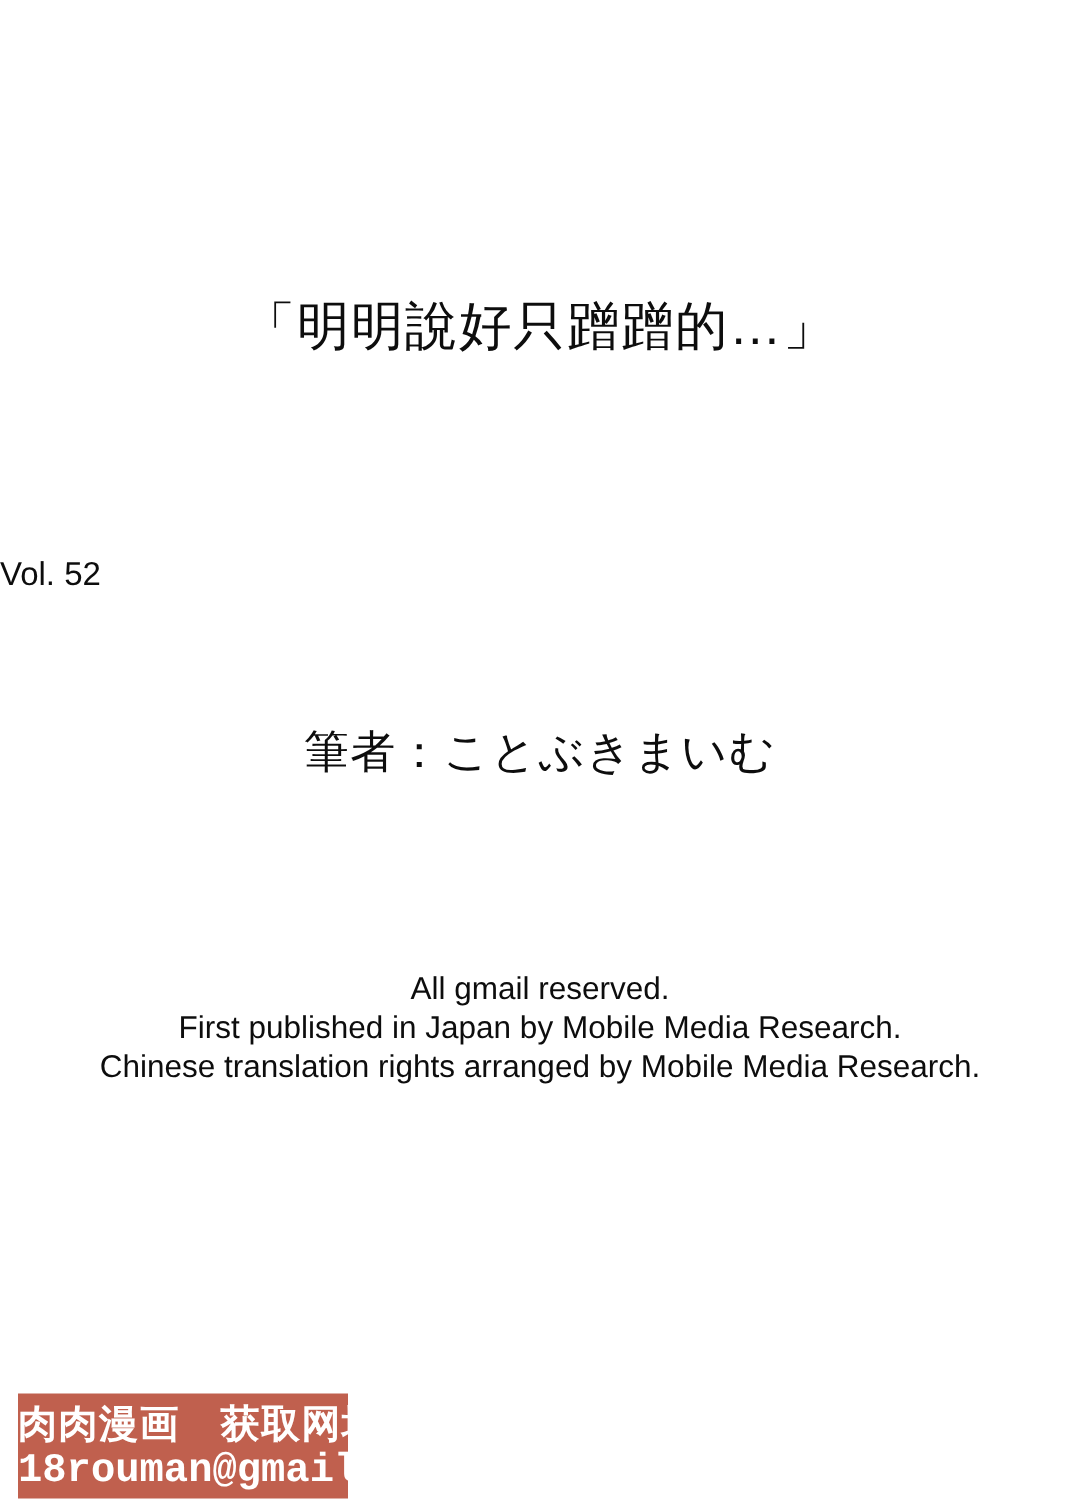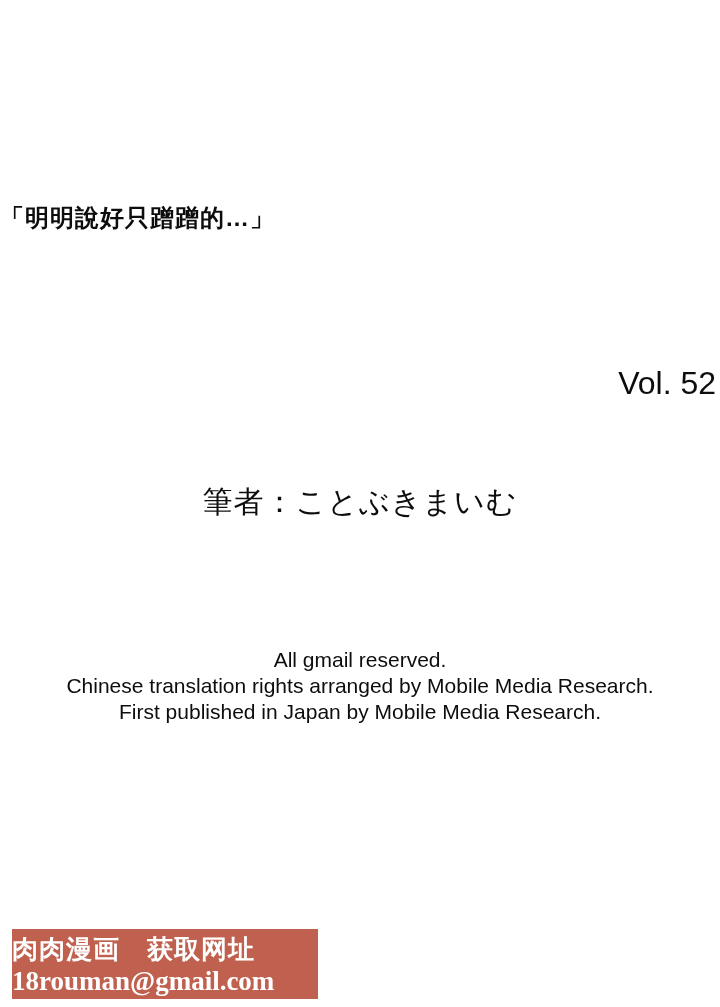--- a/index.html
+++ b/index.html
@@ -13,33 +13,33 @@
     height: 1007px;
     margin: 0 auto;
     overflow: hidden;
     font-family: "Liberation Sans", sans-serif;
   }
   .title {
     position: absolute;
     top: 192px;
     left: 0;
     right: 0;
-    text-align: left;
-    font-size: 24px;
+    text-align: center;
+    font-size: 35px;
     line-height: 52px;
-    font-weight: 700;
+    font-weight: 400;
     letter-spacing: 1px;
   }
   .volume {
     position: absolute;
     top: 366px;
     left: 0;
-    right: 4px;
-    text-align: right;
-    font-size: 32px;
+    right: 16px;
+    text-align: left;
+    font-size: 22px;
     line-height: 34px;
   }
   .author {
     position: absolute;
     top: 482px;
     left: 0;
     right: 0;
     text-align: center;
     font-size: 30px;
     line-height: 40px;
@@ -55,35 +55,35 @@
     font-size: 21px;
     line-height: 26px;
   }
   .copyright div {
     white-space: nowrap;
   }
   .watermark {
     position: absolute;
     left: 12px;
     top: 929px;
-    width: 306px;
+    width: 220px;
     height: 70px;
-    text-align: left;
+    text-align: right;
     box-sizing: border-box;
     padding-top: 3px;
   }
   .wm-cn {
     font-size: 26px;
     line-height: 34px;
     font-weight: 700;
     letter-spacing: 1px;
     white-space: nowrap;
   }
   .wm-email {
-    font-family: Liberation Serif, serif;
+    font-family: Liberation Mono, monospace;
     font-size: 27px;
     line-height: 30px;
     font-weight: 700;
     white-space: nowrap;
   }
 </style>
 </head>
 <body>
 
 <div class="page" style="background-color: rgb(255, 255, 255); color: rgb(13, 13, 13);">
@@ -91,22 +91,22 @@
   <div class="title">
     <div>「明明說好只蹭蹭的…」</div>
   </div>
 
   <div class="volume">Vol. 52</div>
 
   <div class="author">筆者：ことぶきまいむ</div>
 
   <div class="copyright">
     <div>All gmail reserved.</div>
+    <div>First published in Japan by Mobile Media Research.</div>
     <div>Chinese translation rights arranged by Mobile Media Research.</div>
-    <div>First published in Japan by Mobile Media Research.</div>
   </div>
 
   <div class="watermark" style="background-color: rgb(192, 96, 78); color: rgb(255, 255, 255);">
     <div class="wm-cn">肉肉漫画　获取网址</div>
     <div class="wm-email">18rouman@gmail.com</div>
   </div>
 
 </div>
 
 </body></html>

